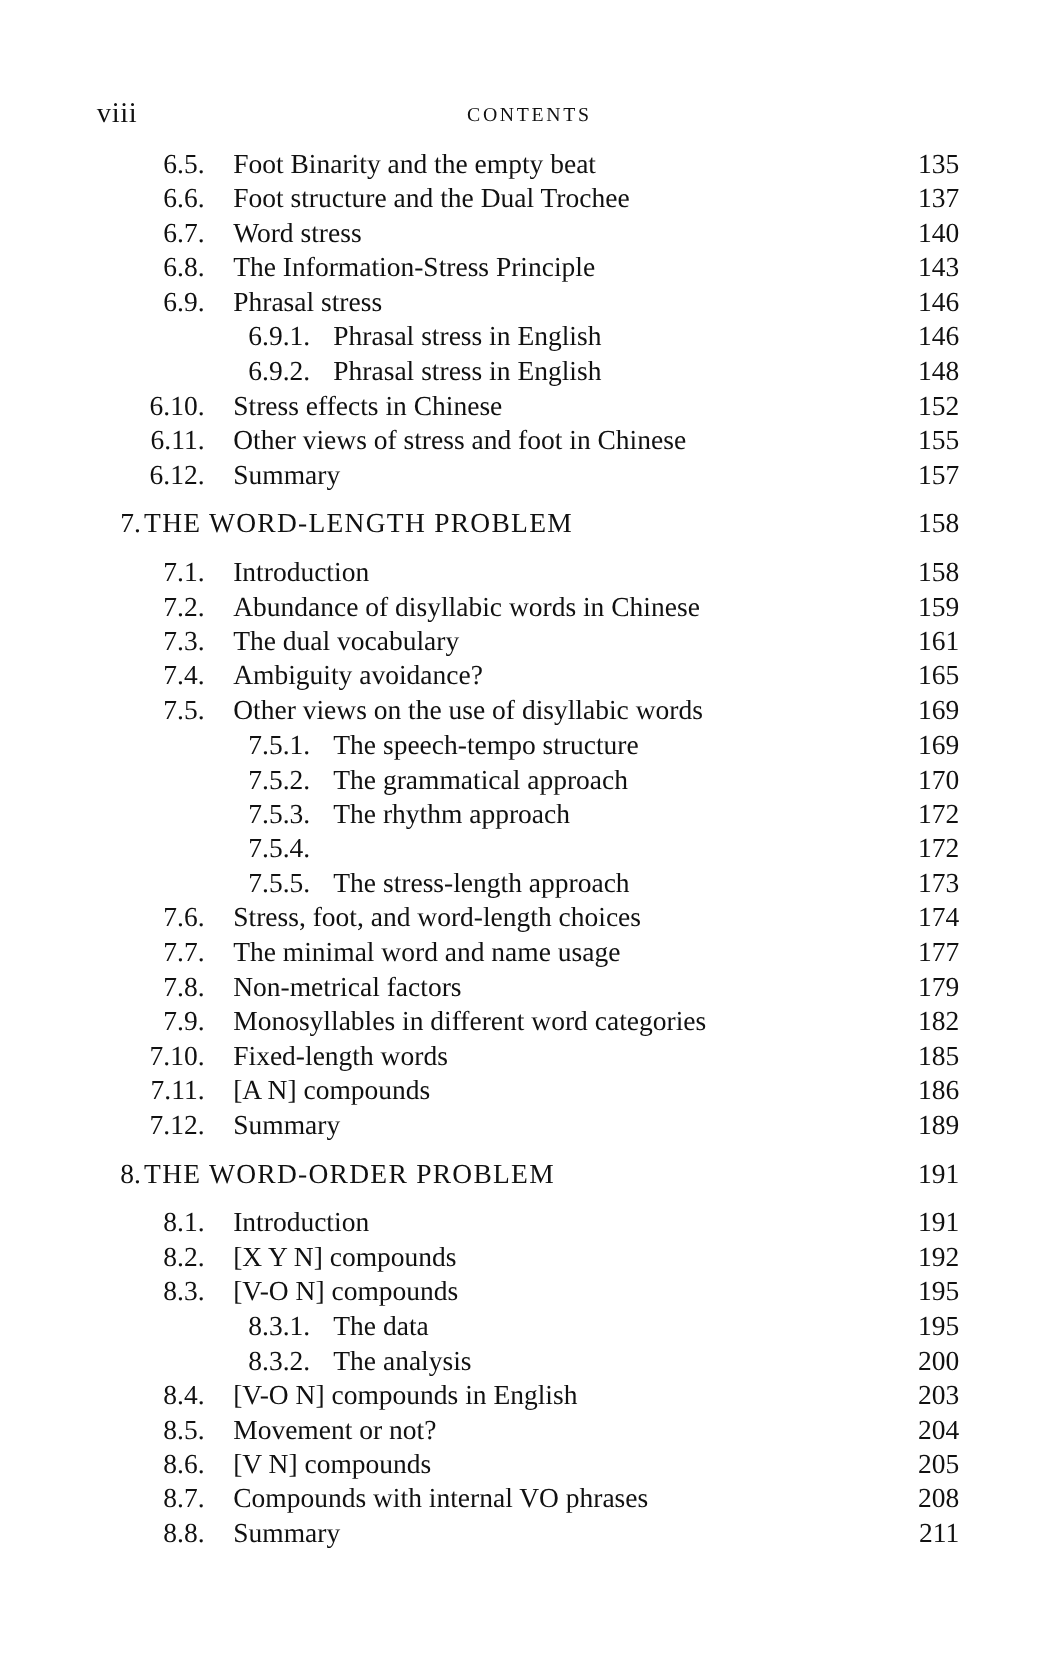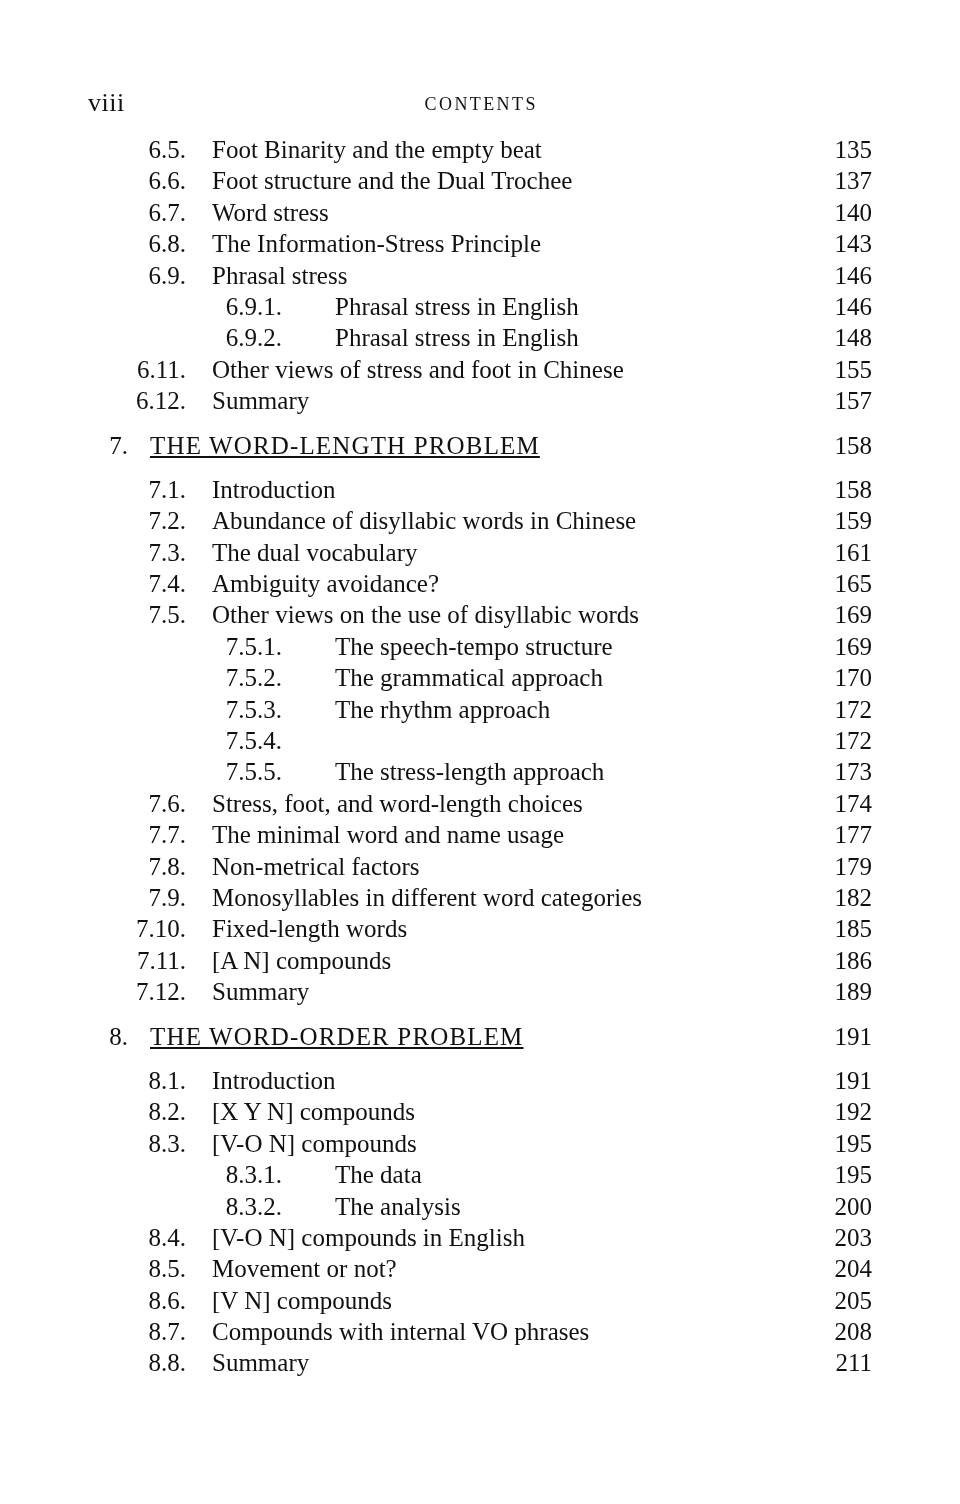--- a/index.html
+++ b/index.html
@@ -86,36 +86,35 @@
     width: 90px;
     text-align: right;
   }
 
   
   .lvl1 > .num   { left: 90px;  width: 96px; }
   .lvl1 > .title { left: 212px; }
 
   
   .lvl2 > .num   { left: 150px; width: 132px; }
-  .lvl2 > .title { left: 303px; margin-left: 32px; }
+  .lvl2 > .title { left: 303px; }
 
   
   .chapter {
     height: 31.4px;
     font-size: 25px;
     line-height: 31.4px;
   }
   .chapter > .num {
     left: 72px;
     width: 56px;
   }
   .chapter > .title {
-    left: 150px;
+    left: 131px;
     letter-spacing: 1.15px;
-    text-decoration: underline;
   }
   .chapter > .pageno { right: 88px; }
 
   
   .gap-before { margin-top: 13px; }
   .gap-after  { margin-bottom: 13px; }
 </style>
 </head>
 <body>
 
@@ -156,20 +155,25 @@
         <span class="num">6.9.1.</span>
         <span class="title">Phrasal stress in English</span>
         <span class="pageno">146</span>
       </div>
       <div class="entry lvl2">
         <span class="num">6.9.2.</span>
         <span class="title">Phrasal stress in English</span>
         <span class="pageno">148</span>
       </div>
       <div class="entry lvl1">
+        <span class="num">6.10.</span>
+        <span class="title">Stress effects in Chinese</span>
+        <span class="pageno">152</span>
+      </div>
+      <div class="entry lvl1">
         <span class="num">6.11.</span>
         <span class="title">Other views of stress and foot in Chinese</span>
         <span class="pageno">155</span>
       </div>
       <div class="entry lvl1">
         <span class="num">6.12.</span>
         <span class="title">Summary</span>
         <span class="pageno">157</span>
       </div>
       <div class="entry chapter gap-before gap-after">

